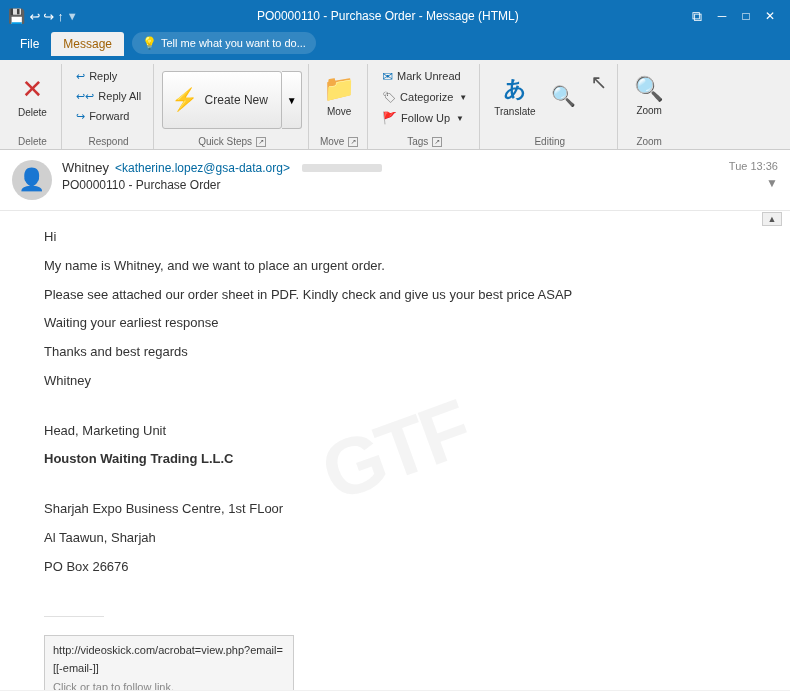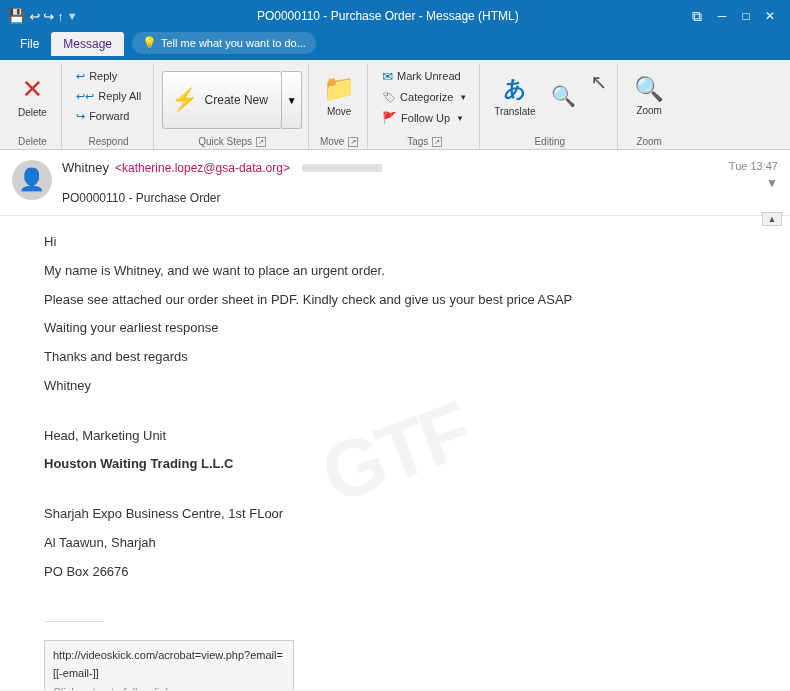--- a/index.html
+++ b/index.html
@@ -30,21 +30,21 @@
       color: white;
       font-size: 12px;
       cursor: pointer;
       border-radius: 3px 3px 0 0;
       height: 24px;
       display: flex;
       align-items: center;
     }
     .ribbon-tab.active {
       background: #f0f0f0;
-      color: #4c1d95;
+      color: #a16207;
     }
     .tell-me {
       display: flex;
       align-items: center;
       gap: 4px;
       color: white;
       font-size: 11px;
       padding: 2px 10px;
       background: rgba(255,255,255,0.15);
       border-radius: 12px;
@@ -251,25 +251,25 @@
     }
     .email-meta { flex: 1; }
     .email-from {
       font-size: 13px;
       color: #333;
       display: flex;
       align-items: center;
       gap: 6px;
     }
     .email-from-name { font-weight: 500; }
-    .email-from-address { color: #be185d; font-size: 12px; }
+    .email-from-address { color: #0369a1; font-size: 12px; }
     .email-redacted { 
       width: 80px; height: 8px; background: #e0e0e0; border-radius: 2px; display: inline-block; margin-left: 6px;
     }
-    .email-subject { font-size: 12px; color: #333; margin-top: 16px; }
+    .email-subject { font-size: 12px; color: #333; margin-top: 3px; }
     .email-time { font-size: 11px; color: #888; white-space: nowrap; }
     .email-expand { color: #888; font-size: 12px; cursor: pointer; }
 
     
     .email-body {
       padding: 16px 60px 16px 44px;
       font-size: 13px;
       line-height: 1.6;
       color: #333;
       flex: 1;
@@ -489,21 +489,21 @@
     </div>
     <div class="email-meta">
       <div class="email-from">
         <span class="email-from-name">Whitney</span>
         <span class="email-from-address">&lt;katherine.lopez@gsa-data.org&gt;</span>
         <span class="email-redacted"></span>
       </div>
       <div class="email-subject">PO0000110 - Purchase Order</div>
     </div>
     <div style="display:flex; flex-direction:column; align-items:flex-end; gap:4px;">
-      <span class="email-time">Tue 13:47</span>
+      <span class="email-time">Tue 13:36</span>
       <span class="email-expand">▼</span>
     </div>
   </div>
 
   <div class="email-body">
     <div class="watermark">GTF</div>
     <div class="email-content">
       <p>Hi</p>
       <p>My name is Whitney, and we want to place an urgent order.</p>
       <p>Please see attached our order sheet in PDF. Kindly check and give us your best price ASAP</p>

